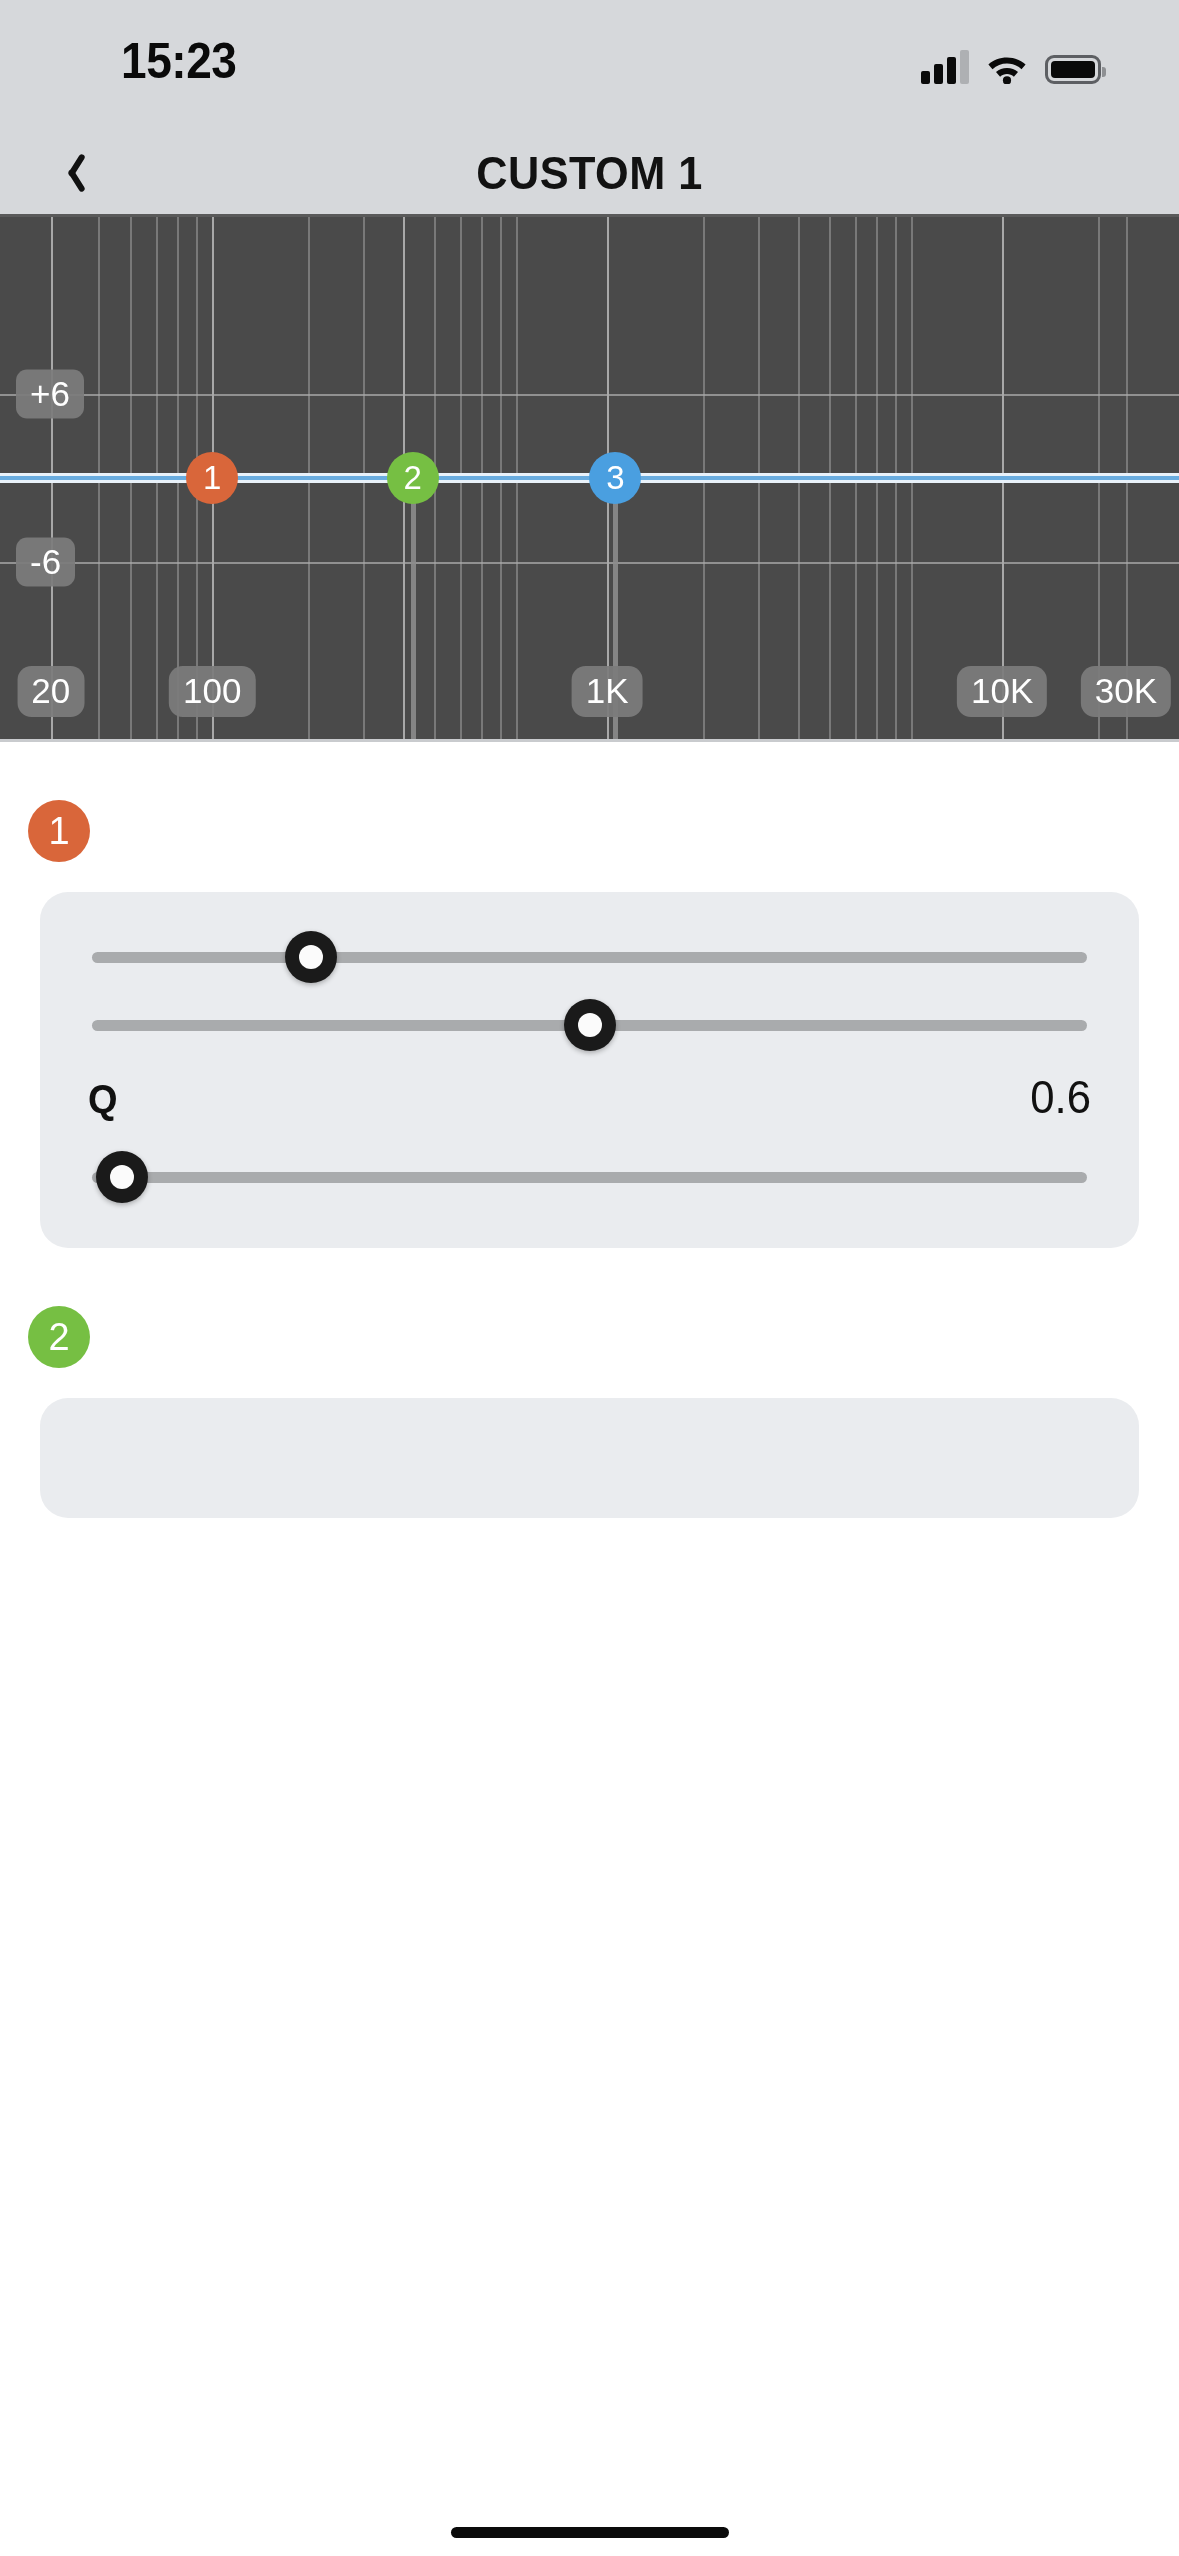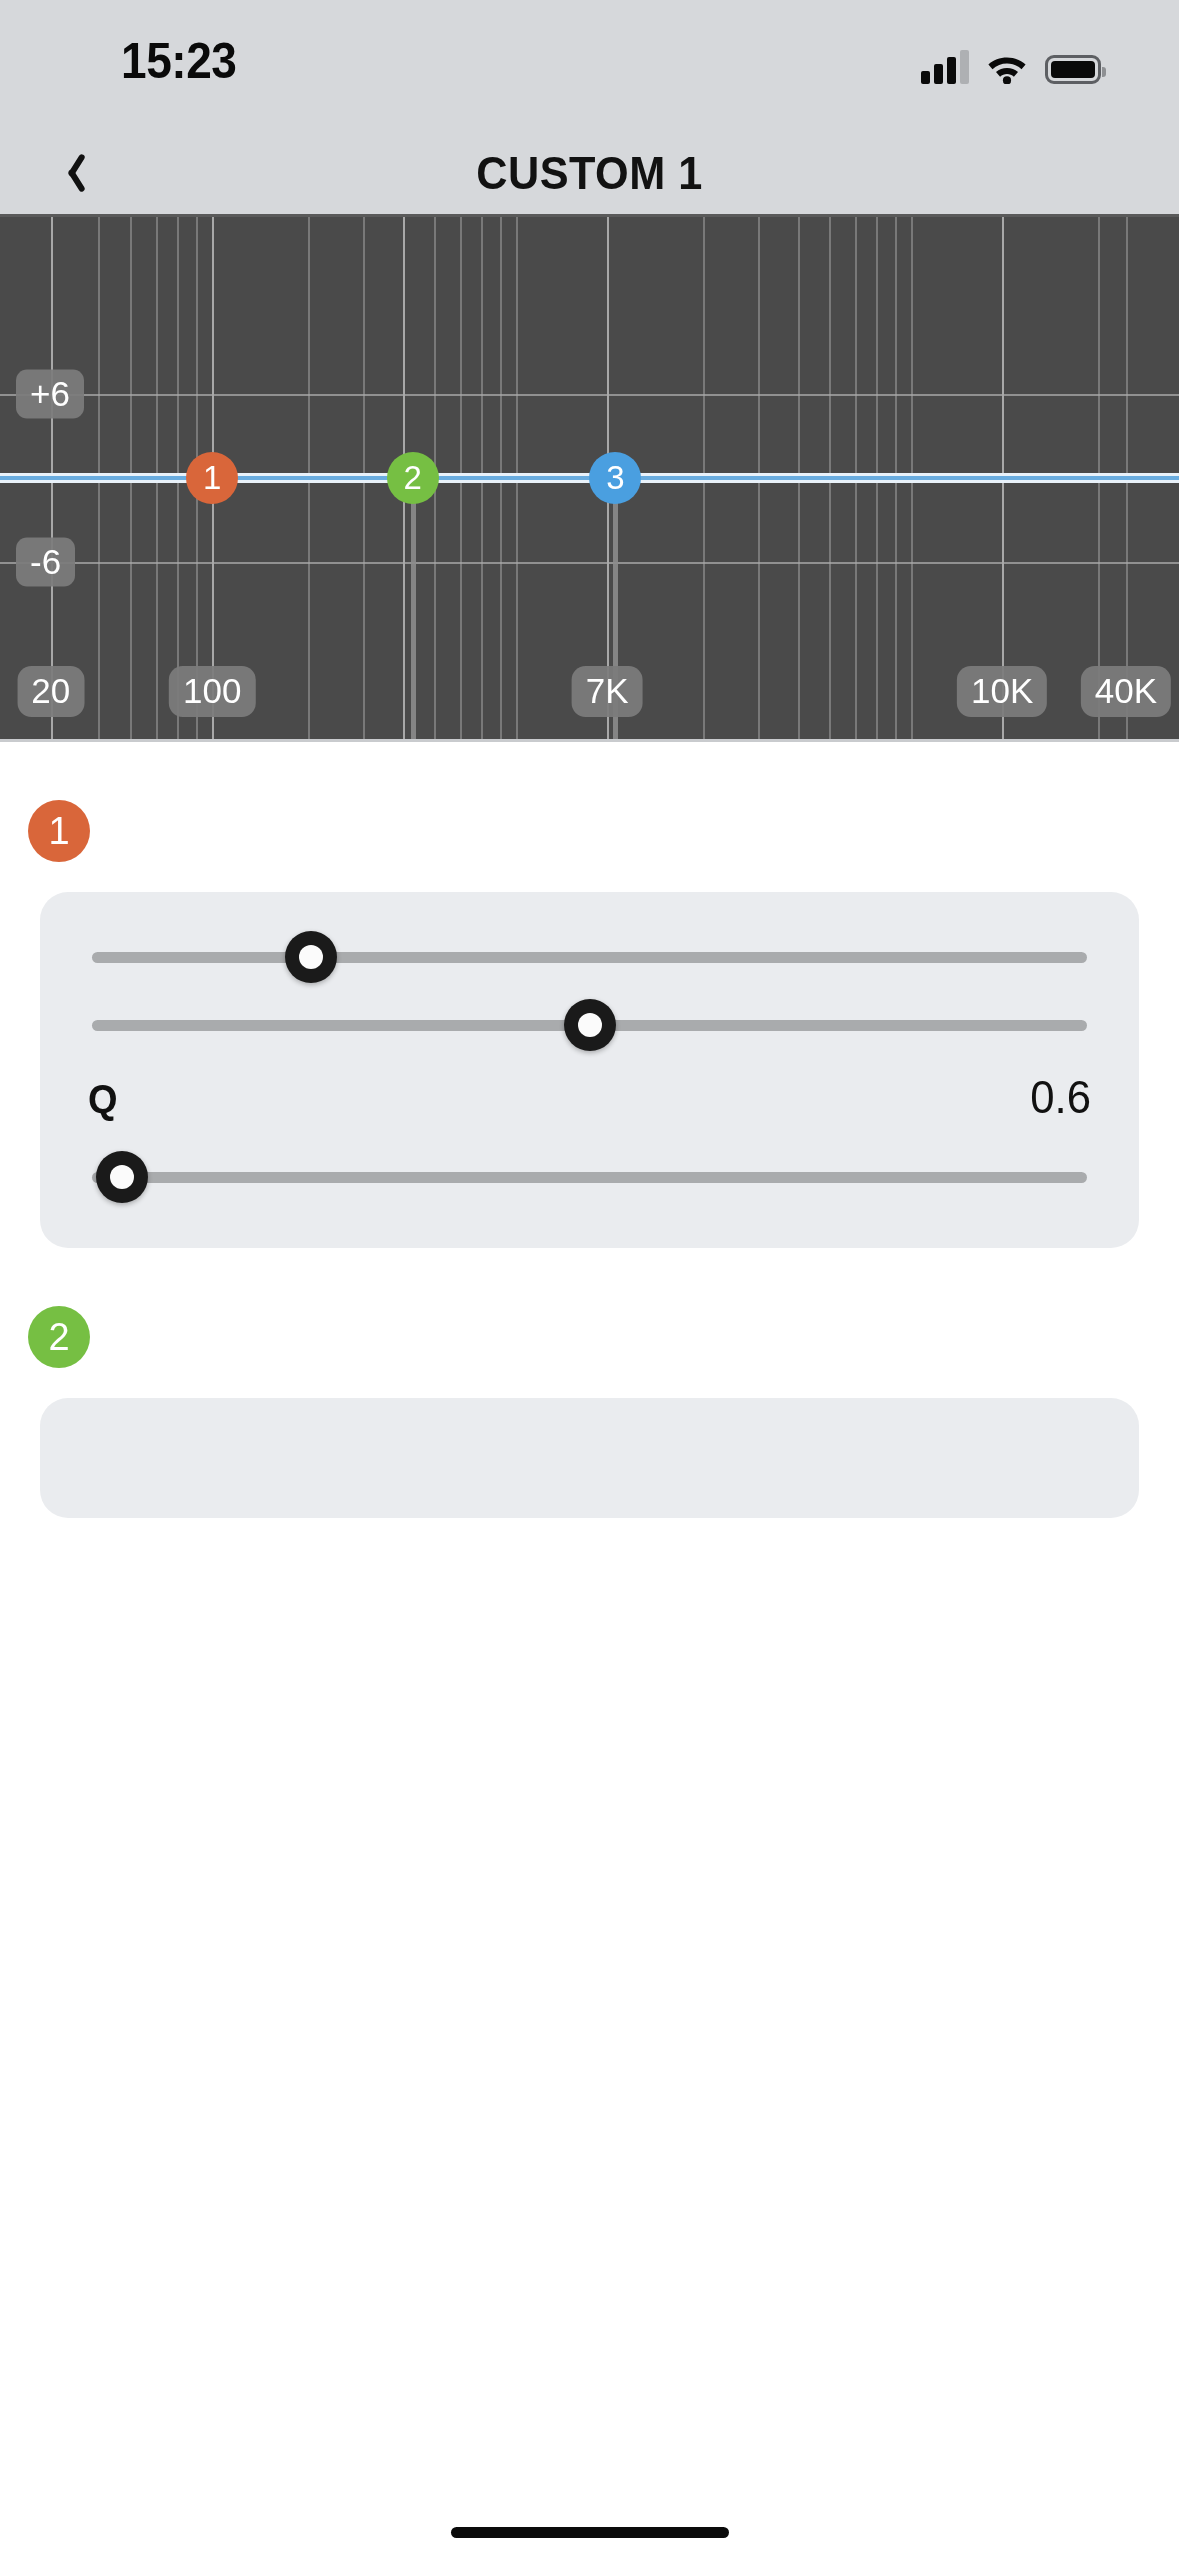--- a/index.html
+++ b/index.html
@@ -218,23 +218,23 @@
         <div class="gridline-h" style="top: 66%;"></div>
         <div class="db-badge" style="top: 66%; left: 16px;">-6</div>
         <div class="sel-stem" style="left: calc(35% - 2px); top: 50%; height: 50%;"></div>
         <div class="sel-stem" style="left: calc(52.2% - 2px); top: 50%; height: 50%;"></div>
         <div class="response" style="top: calc(50% - 5px); background: rgb(105, 172, 223);"></div>
         <div class="node" style="left: 18%; top: 50%; background: rgb(217, 102, 58);">1</div>
         <div class="node" style="left: 35%; top: 50%; background: rgb(118, 191, 67);">2</div>
         <div class="node" style="left: 52.2%; top: 50%; background: rgb(74, 159, 224);">3</div>
         <div class="hz-badge" style="left: 4.3%;">20</div>
         <div class="hz-badge" style="left: 18%;">100</div>
-        <div class="hz-badge" style="left: 51.5%;">7K</div>
+        <div class="hz-badge" style="left: 51.5%;">1K</div>
         <div class="hz-badge" style="left: 85%;">10K</div>
-        <div class="hz-badge" style="left: 95.5%;">40K</div>
+        <div class="hz-badge" style="left: 95.5%;">30K</div>
       </div>
   </div>
 
   <div class="scroll" id="band-list">
       <div class="band">
         <div class="gap"></div>
         <div class="band-badge" style="background: rgb(217, 102, 58);">1</div>
         <div class="card">
           <div class="row">
             <div class="slider">

